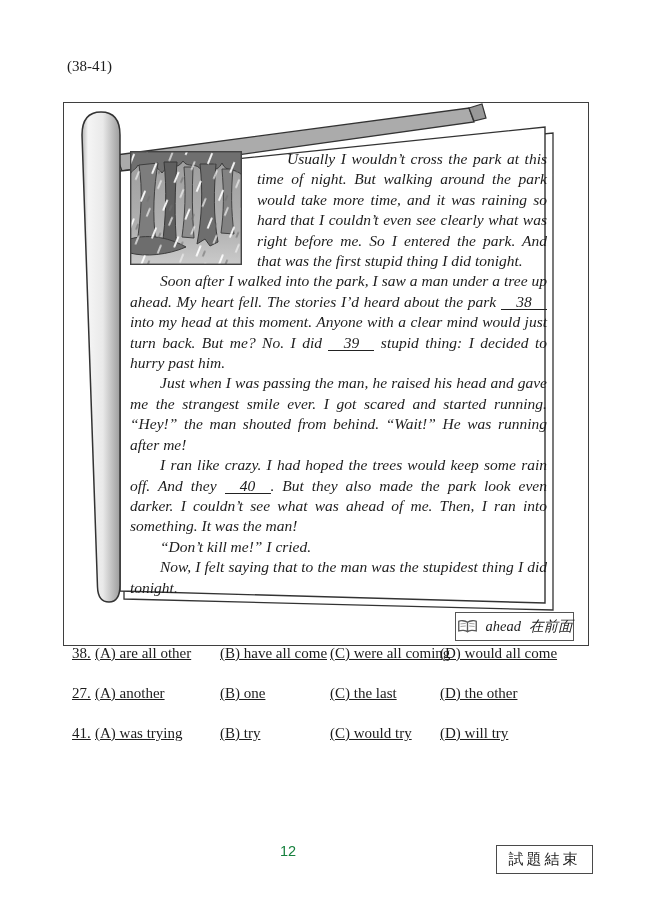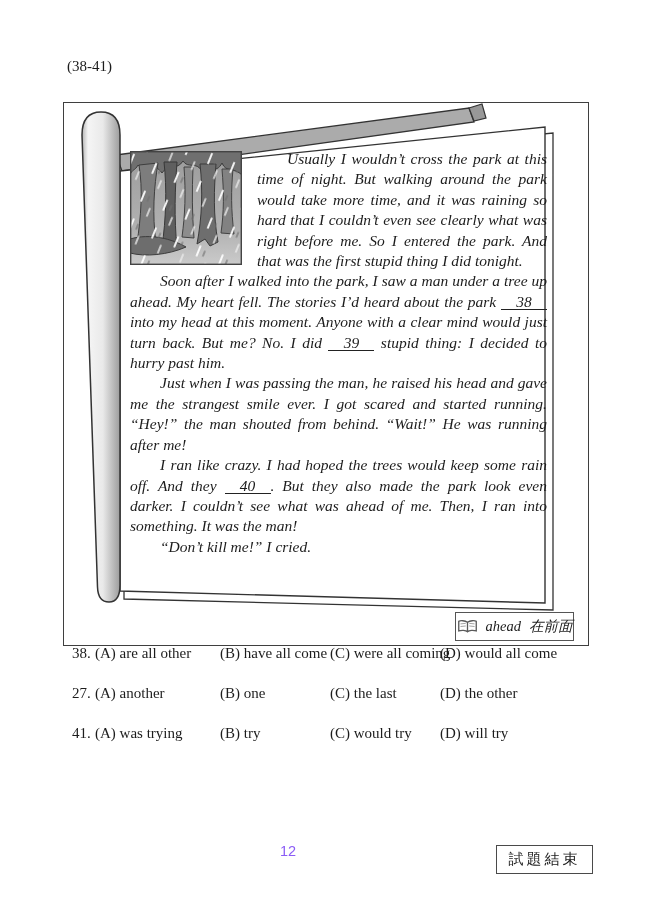--- a/index.html
+++ b/index.html
@@ -23,25 +23,25 @@
          text-align:center;text-indent:0;line-height:15px;}
 
   .vocab{position:absolute;left:391px;top:509px;width:119px;height:29px;
          border:1.3px solid #555;box-sizing:border-box;background:#fff;
          display:flex;align-items:center;gap:8px;padding:0 9px;justify-content:center;}
   .vocab svg{flex:0 0 auto;}
   .vocab-text{font-size:14.5px;white-space:nowrap;}
 
   .questions{position:absolute;left:72px;top:644px;width:520px;font-size:15px;}
   .qrow{display:grid;grid-template-columns:23px 125px 110px 110px auto;
-        line-height:18px;margin-bottom:22px;}
+        line-height:18px;margin-bottom:22px;text-decoration:underline;}
   .qrow span{white-space:nowrap;}
 
   .footer-page{position:absolute;left:0;top:843px;width:576px;text-align:center;
-               font-family:"Liberation Sans",sans-serif;font-size:14.5px;color:#8b5cf6;}
+               font-family:"Liberation Sans",sans-serif;font-size:14.5px;color:#15803d;}
   .end-box{position:absolute;left:496px;top:845px;width:97px;height:29px;
            border:1.8px solid #4a4a4a;box-sizing:border-box;background:#fff;
            display:flex;align-items:center;justify-content:center;
            font-size:15px;letter-spacing:3px;}
 </style>
 </head>
 <body>
 
 <div id="screen">
 
@@ -95,20 +95,21 @@
           <rect width="112" height="114" fill="url(#rainp)" opacity="0.9"></rect>
           <rect x="0.7" y="0.7" width="110.6" height="112.6" fill="none" stroke="#444" stroke-width="1.4"></rect>
         </svg>
       </div>
 
     <p class="para">Usually I wouldn’t cross the park at this time of night.  But walking around the park would take more time, and it was raining so hard that I couldn’t even see clearly what was right before me.  So I entered the park.  And that was the first stupid thing I did tonight.</p>
         <p class="para">Soon after I walked into the park, I saw a man under a tree up ahead.  My heart fell.  The stories I’d heard about the park <span class="blank">38</span> into my head at this moment.  Anyone with a clear mind would just turn back.  But me?  No.  I did <span class="blank">39</span> stupid thing: I decided to hurry past him.</p>
         <p class="para">Just when I was passing the man, he raised his head and gave me the strangest smile ever.  I got scared and started running.  “Hey!” the man shouted from behind.  “Wait!”  He was running after me!</p>
         <p class="para">I ran like crazy.  I had hoped the trees would keep some rain off.  And they <span class="blank">40</span>.  But they also made the park look even darker.  I couldn’t see what was ahead of me.  Then, I ran into something.  It was the man!</p>
         <p class="para">“Don’t kill me!” I cried.</p>
+        <p class="para">Now, I felt saying that to the man was the stupidest thing I did tonight.</p>
       </div>
 
     <div class="vocab">
       <svg width="21" height="15" viewBox="0 0 24 16">
         <path d="M12 3.2 C9 1 4 1 2 2 L2 13 C5 12 10 12 12 14 C14 12 19 12 22 13 L22 2 C20 1 15 1 12 3.2 Z M12 3.2 L12 14" fill="none" stroke="#5a5a5a" stroke-width="1.5"></path>
         <line x1="4" y1="5" x2="10" y2="4.4" stroke="#8a8a8a" stroke-width="0.9"></line>
         <line x1="4" y1="8" x2="10" y2="7.4" stroke="#8a8a8a" stroke-width="0.9"></line>
         <line x1="14" y1="4.4" x2="20" y2="5" stroke="#8a8a8a" stroke-width="0.9"></line>
         <line x1="14" y1="7.4" x2="20" y2="8" stroke="#8a8a8a" stroke-width="0.9"></line>
       </svg>

